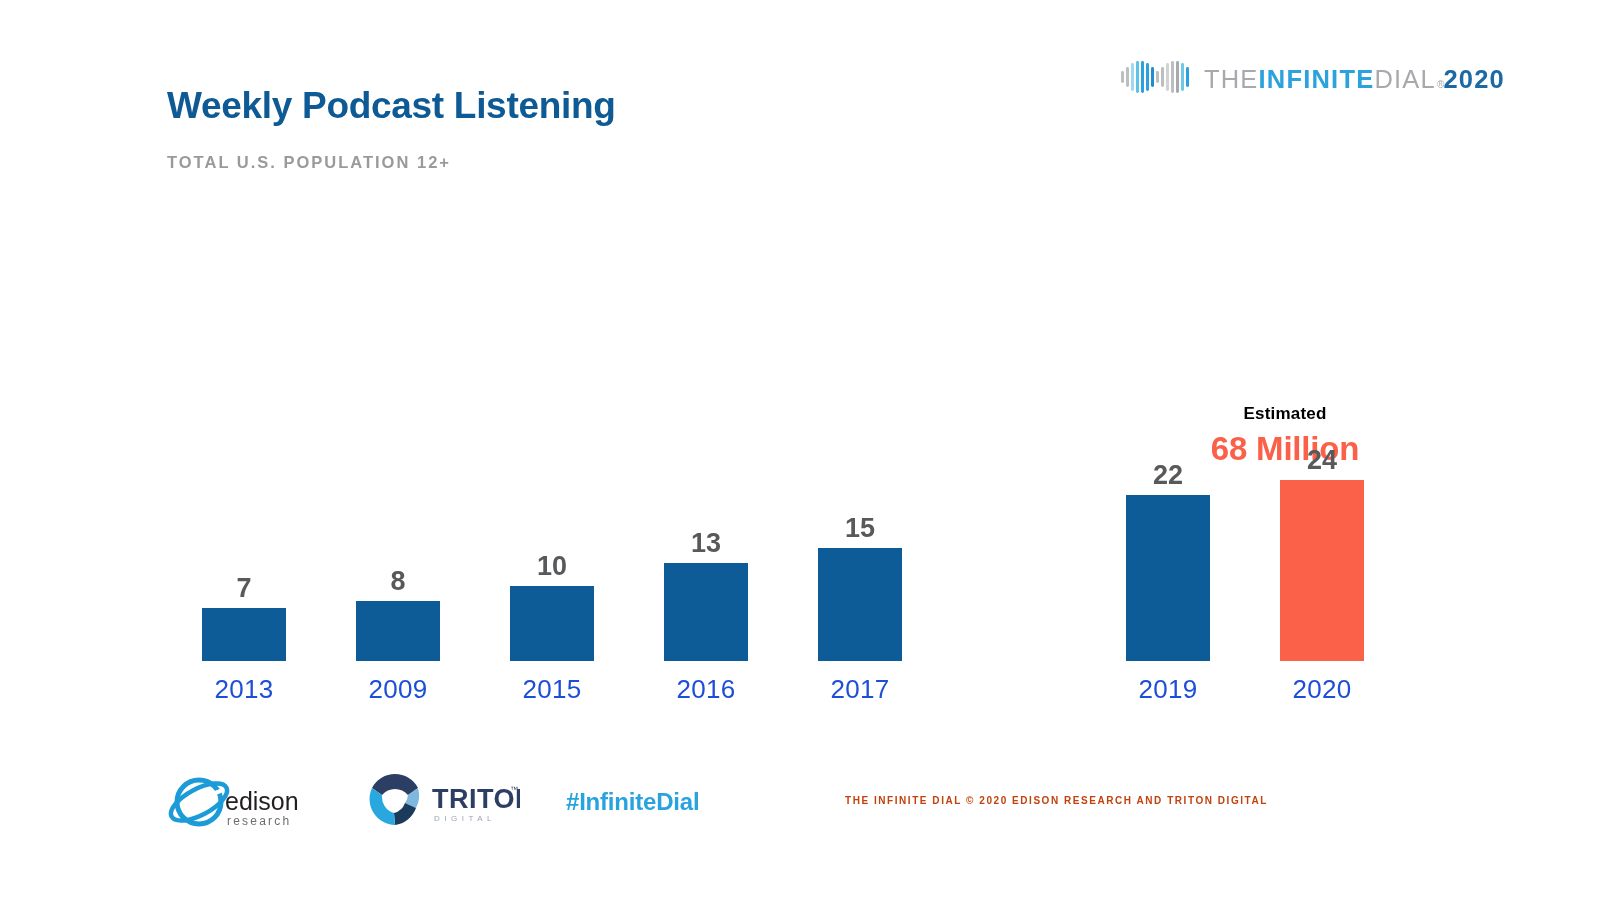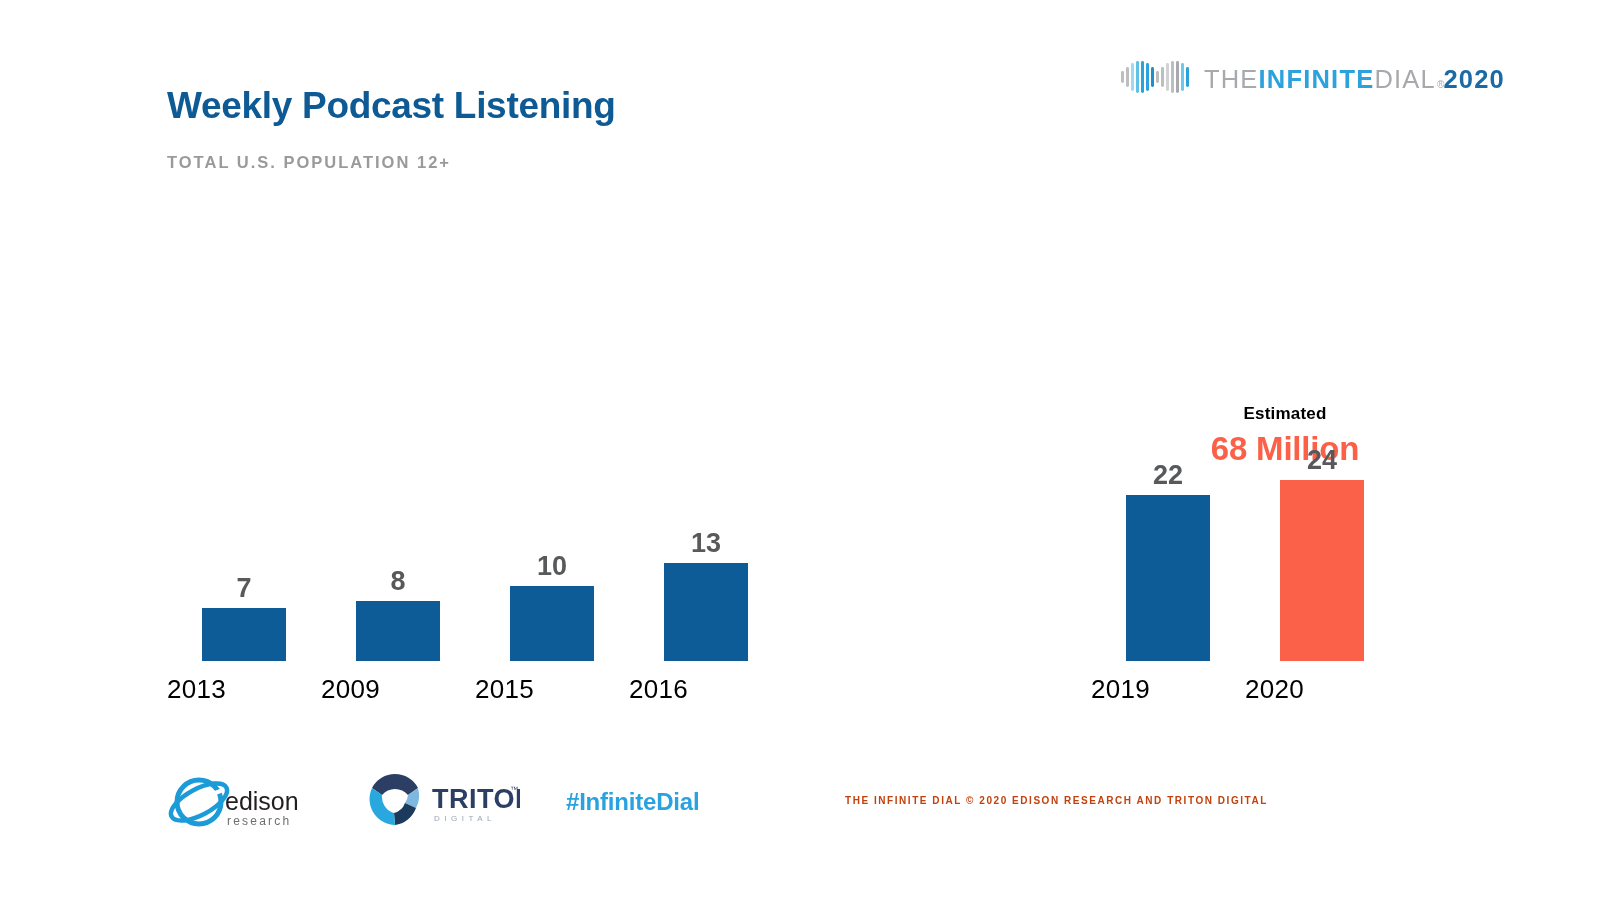--- a/index.html
+++ b/index.html
@@ -134,23 +134,23 @@
     bottom: 54px;
     background: #0D5C97;
   }
   .bar-rect.is-highlight { background: #FB6148; }
 
   .bar-label {
     position: absolute;
     bottom: 10px;
     left: 0;
     width: 154px;
-    text-align: left;
+    text-align: center;
     font-size: 26px;
-    color: #000000;
+    color: #1d4ed8;
     letter-spacing: 0.3px;
   }
 
   
   #footer {
     position: absolute;
     left: 0;
     top: 762px;
     width: 1600px;
     height: 90px;
@@ -251,20 +251,25 @@
       <div class="bar-col" style="left: 308px;">
         <div class="bar-value" style="bottom: 133px;">10</div>
         <div class="bar-rect" style="height: 75px; background: rgb(13, 92, 151);"></div>
         <div class="bar-label">2015</div>
       </div>
       <div class="bar-col" style="left: 462px;">
         <div class="bar-value" style="bottom: 156px;">13</div>
         <div class="bar-rect" style="height: 98px; background: rgb(13, 92, 151);"></div>
         <div class="bar-label">2016</div>
       </div>
+      <div class="bar-col" style="left: 616px;">
+        <div class="bar-value" style="bottom: 171px;">15</div>
+        <div class="bar-rect" style="height: 113px; background: rgb(13, 92, 151);"></div>
+        <div class="bar-label">2017</div>
+      </div>
       <div class="bar-col" style="left: 924px;">
         <div class="bar-value" style="bottom: 224px;">22</div>
         <div class="bar-rect" style="height: 166px; background: rgb(13, 92, 151);"></div>
         <div class="bar-label">2019</div>
       </div>
       <div class="bar-col" style="left: 1078px;">
         <div class="bar-value" style="bottom: 239px;">24</div>
         <div class="bar-rect is-highlight" style="height: 181px; background: rgb(251, 97, 72);"></div>
         <div class="bar-label">2020</div>
       </div>

